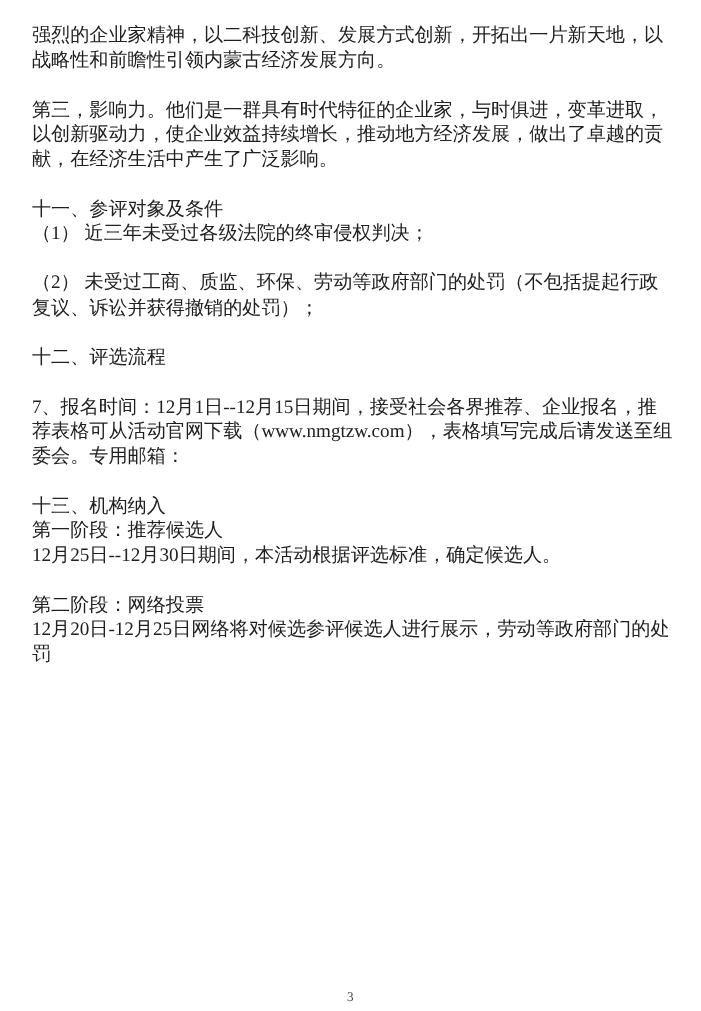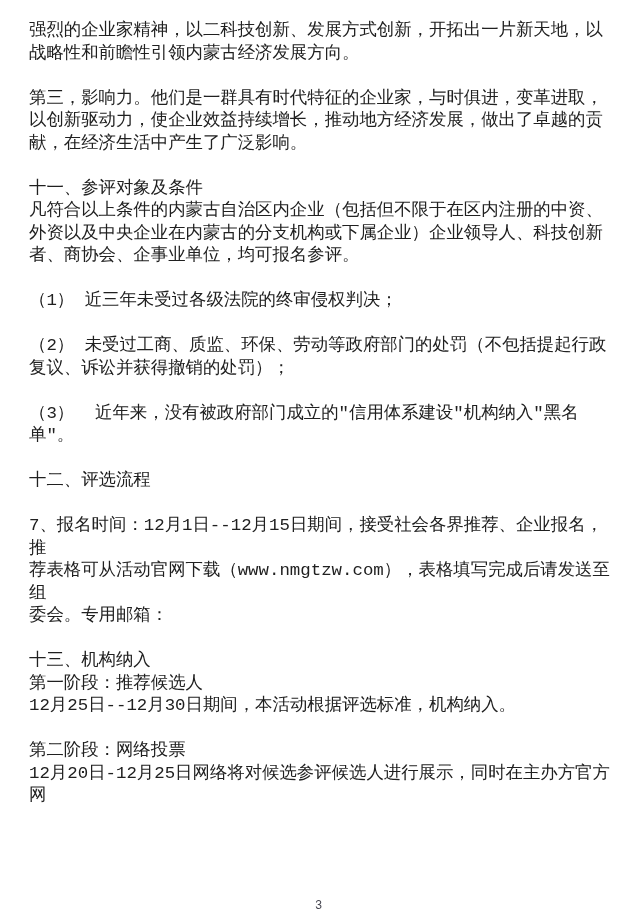--- a/index.html
+++ b/index.html
@@ -8,21 +8,21 @@
     background: #ffffff;
   }
   .page {
     position: relative;
     width: 637px;
     height: 919px;
     box-sizing: border-box;
     background: #ffffff;
     padding: 20px 23px 0 29px;
     overflow: hidden;
-    font-family: Liberation Mono, monospace;
+    font-family: Liberation Serif, serif;
     font-size: 17.4px;
     line-height: 22.5px;
     color: #202020;
   }
   .blk {
     white-space: pre-line;
     width: 586px;
     margin: 0 0 22.5px 0;
   }
   .blk.tight {
@@ -50,41 +50,37 @@
   <div class="blk">强烈的企业家精神，以二科技创新、发展方式创新，开拓出一片新天地，以
 战略性和前瞻性引领内蒙古经济发展方向。</div>
 
   <div class="blk">第三，影响力。他们是一群具有时代特征的企业家，与时俱进，变革进取，
 以创新驱动力，使企业效益持续增长，推动地方经济发展，做出了卓越的贡
 献，在经济生活中产生了广泛影响。</div>
 
 
   <div class="blk tight">十一、参评对象及条件</div>
 
-  <div class="blk">凡符合以上条件的内蒙古自治区内企业（包括但不限于在区内注册的中资、
-外资以及中央企业在内蒙古的分支机构或下属企业）企业领导人、科技创新
-者、商协会、企事业单位，均可报名参评。</div>
 
   <div class="blk">（1）&nbsp;近三年未受过各级法院的终审侵权判决；</div>
 
   <div class="blk">（2）&nbsp;未受过工商、质监、环保、劳动等政府部门的处罚（不包括提起行政
 复议、诉讼并获得撤销的处罚）；</div>
 
-  <div class="blk">（3）&nbsp; 近年来，没有被政府部门成立的″信用体系建设″机构纳入″黑名单″。</div>
 
   <div class="blk">十二、评选流程</div>
 
 
   <div class="blk">7、报名时间：12月1日--12月15日期间，接受社会各界推荐、企业报名，推
 荐表格可从活动官网下载（www.nmgtzw.com），表格填写完成后请发送至组
 委会。专用邮箱：</div>
 
   <div class="blk tight">十三、机构纳入</div>
 
   <div class="blk">第一阶段：推荐候选人
-12月25日--12月30日期间，本活动根据评选标准，机构纳入。</div>
+12月25日--12月30日期间，本活动根据评选标准，确定候选人。</div>
 
   <div class="blk last">第二阶段：网络投票
-12月20日-12月25日网络将对候选参评候选人进行展示，同时在主办方官方网</div>
+12月20日-12月25日网络将对候选参评候选人进行展示，劳动等政府部门的处罚</div>
 
   <div class="footer">3</div>
 
 </div>
 
 </body></html>

